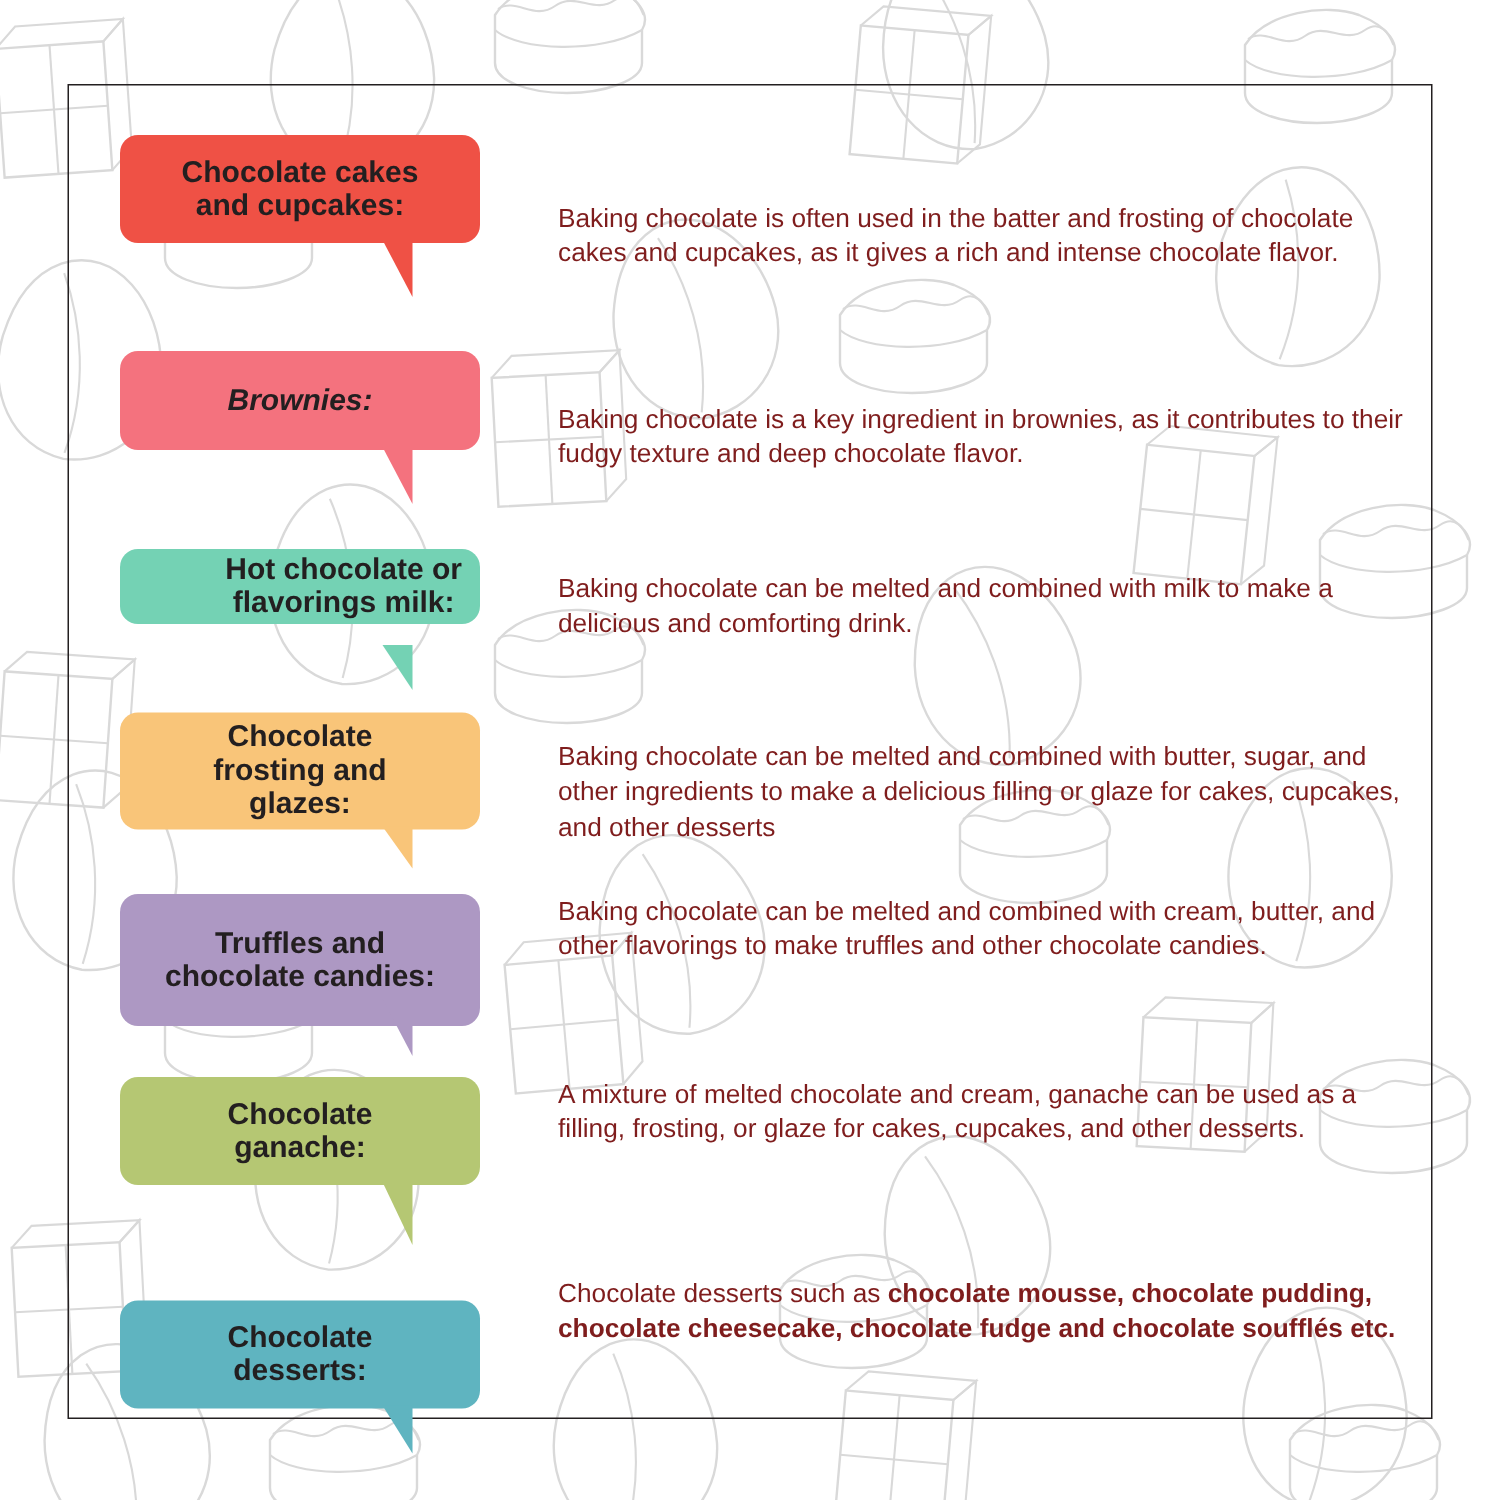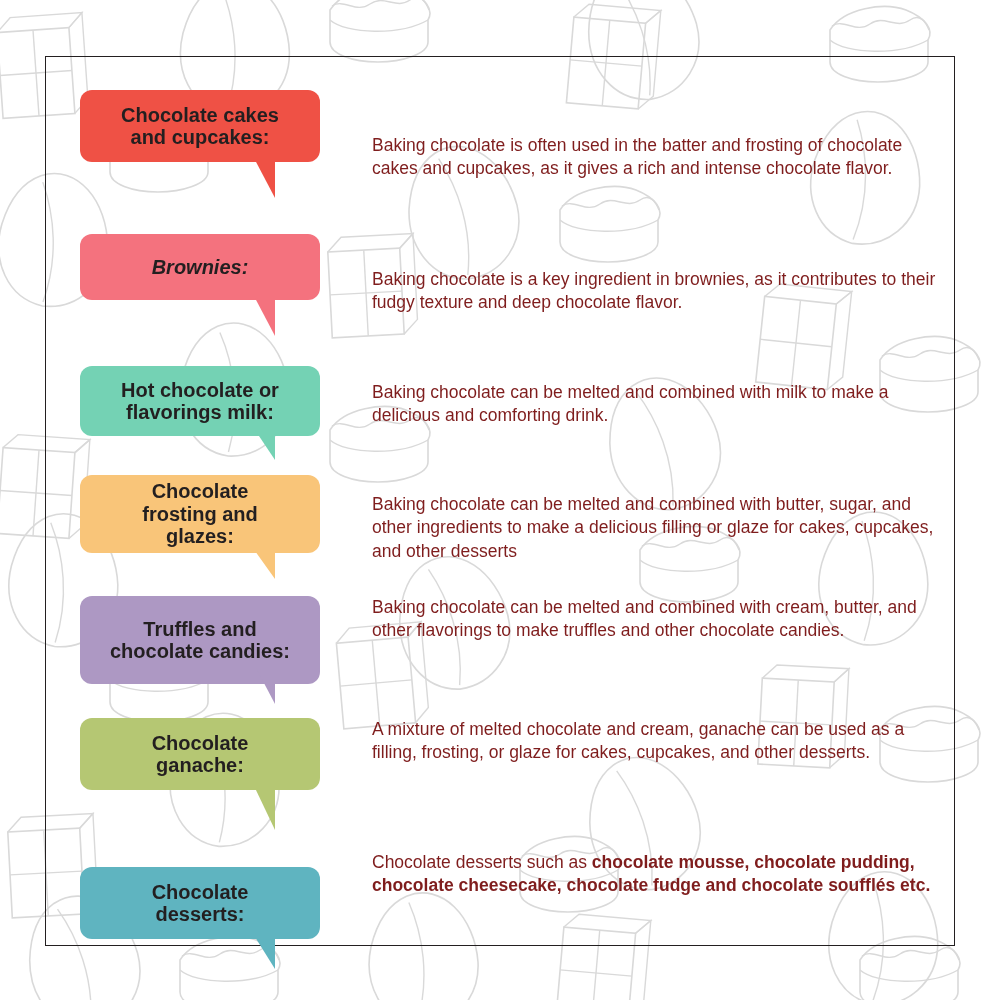--- a/index.html
+++ b/index.html
@@ -180,21 +180,21 @@
       <div class="bubble" style="background:#f4727e;height:66px;font-style:italic;">
         <span>Brownies:</span>
         <span class="tail" style="left:175px;top:64px;border-top:38px solid #f4727e;"></span>
       </div>
     </div>
     <div class="desc" style="top:13px;margin-top:21px;">Baking chocolate is a key ingredient in brownies, as it contributes to their fudgy texture and deep chocolate flavor.</div>
   </div>
 
   <div class="row" style="top:310px;height:125px;">
     <div class="bubble-wrap" style="top:0;">
-      <div class="bubble" style="background:#74d2b4;height:70px;">
+      <div class="bubble" style="background:#74d2b4;height:50px;justify-content:flex-end;">
         <span>
           <span>Hot chocolate or</span><br><span>flavorings milk:</span>
         </span>
         <span class="tail" style="left:175px;top:64px;border-top:30px solid #74d2b4;"></span>
       </div>
     </div>
     <div class="desc" style="top:15px;">Baking chocolate can be melted and combined with milk to make a delicious and comforting drink.</div>
   </div>
 
   <div class="row" style="top:419px;height:135px;">

